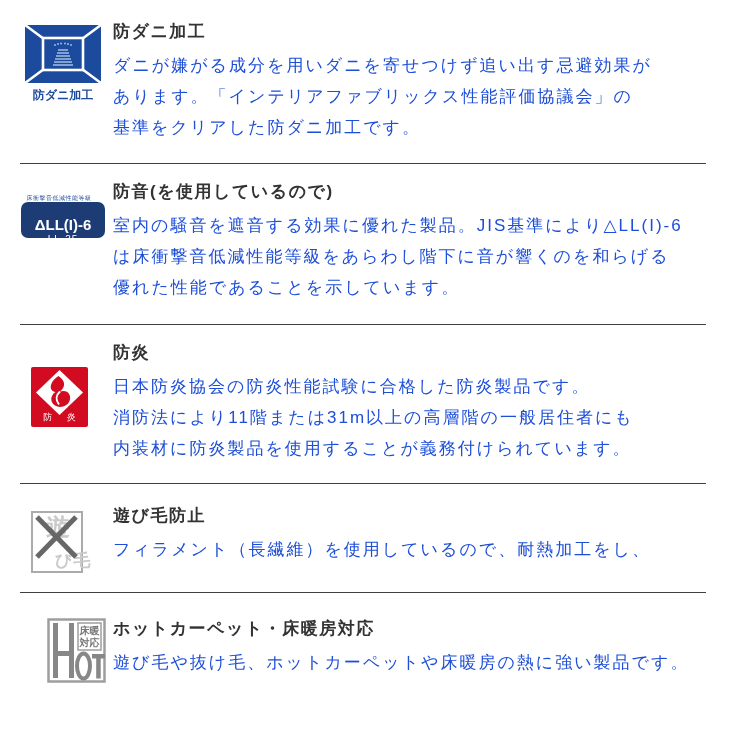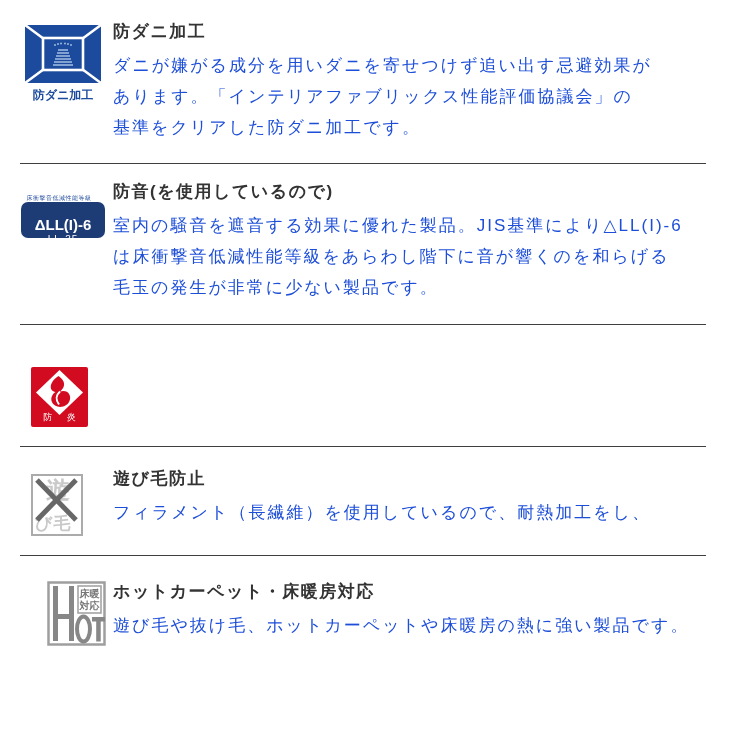--- a/index.html
+++ b/index.html
@@ -75,21 +75,21 @@
   
   .lint-icon {
     position: relative; width: 52px; height: 62px;
     border: 2px solid #ababab; background: #ffffff;
   }
   .lint-top {
     position: absolute; top: 0; left: 13px;
     font-size: 24px; font-weight: bold; color: #c9c9c9; line-height: 28px;
   }
   .lint-bottom {
-    position: absolute; bottom: 1px; left: 2px;
+    position: absolute; bottom: 1px; left: 22px;
     font-size: 17px; font-weight: bold; color: #c9c9c9;
     letter-spacing: 1px; line-height: 18px; white-space: nowrap;
   }
   .lint-x { position: absolute; top: 0; left: 0; }
 </style>
 </head>
 <body>
 
 <div class="page">
 
@@ -140,35 +140,41 @@
         <div class="sound-badge">
           <div class="sound-main">ΔLL(I)-6</div>
           <div class="sound-sub">LL-35</div>
         </div>
       </div>
     </div>
     <div class="text-col">
       <div class="sec-title">防音(を使用しているので)</div>
       <div class="body-line">室内の騒音を遮音する効果に優れた製品。JIS基準により△LL(I)-6</div>
       <div class="body-line">は床衝撃音低減性能等級をあらわし階下に音が響くのを和らげる</div>
-      <div class="body-line">毛玉の発生が非常に少ない製品です。</div>
+      <div class="body-line">優れた性能であることを示しています。</div>
     </div>
   </div>
 
   <div class="feature-row bordered sec3">
     <div class="icon-col">
       <div class="icon-wrap fire-icon">
         <svg width="57" height="60" viewBox="0 0 57 60">
           <rect width="57" height="60" rx="2" fill="#d30b20"></rect>
           <polygon points="28.5,3 52,25.5 28.5,48 5,25.5" fill="#ffffff"></polygon>
           <path d="M27.5 9 C35 14 34.5 20 29 24.5 C36.5 22 41 28 38.5 34 C36.5 39.5 29 41.5 24 38.5 C18.5 35 19.5 28 24.5 25 C18 24 17.5 15.5 27.5 9 Z" fill="#d30b20"></path>
           <path d="M29 24.5 C25 28 24.5 33 28 37.5" stroke="#ffffff" stroke-width="2" fill="none"></path>
         </svg>
         <span class="fire-label">防 炎</span>
       </div>
+    </div>
+    <div class="text-col">
+      <div class="sec-title">防炎</div>
+      <div class="body-line">日本防炎協会の防炎性能試験に合格した防炎製品です。</div>
+      <div class="body-line">消防法により11階または31m以上の高層階の一般居住者にも</div>
+      <div class="body-line">内装材に防炎製品を使用することが義務付けられています。</div>
     </div>
   </div>
 
   <div class="feature-row bordered sec4">
     <div class="icon-col">
       <div class="icon-wrap lint-icon">
         <span class="lint-top">遊</span>
         <span class="lint-bottom">び毛</span>
         <svg class="lint-x" width="48" height="58" viewBox="0 0 48 58">
           <line x1="4" y1="4" x2="43" y2="44" stroke="#676767" stroke-width="5"></line>

